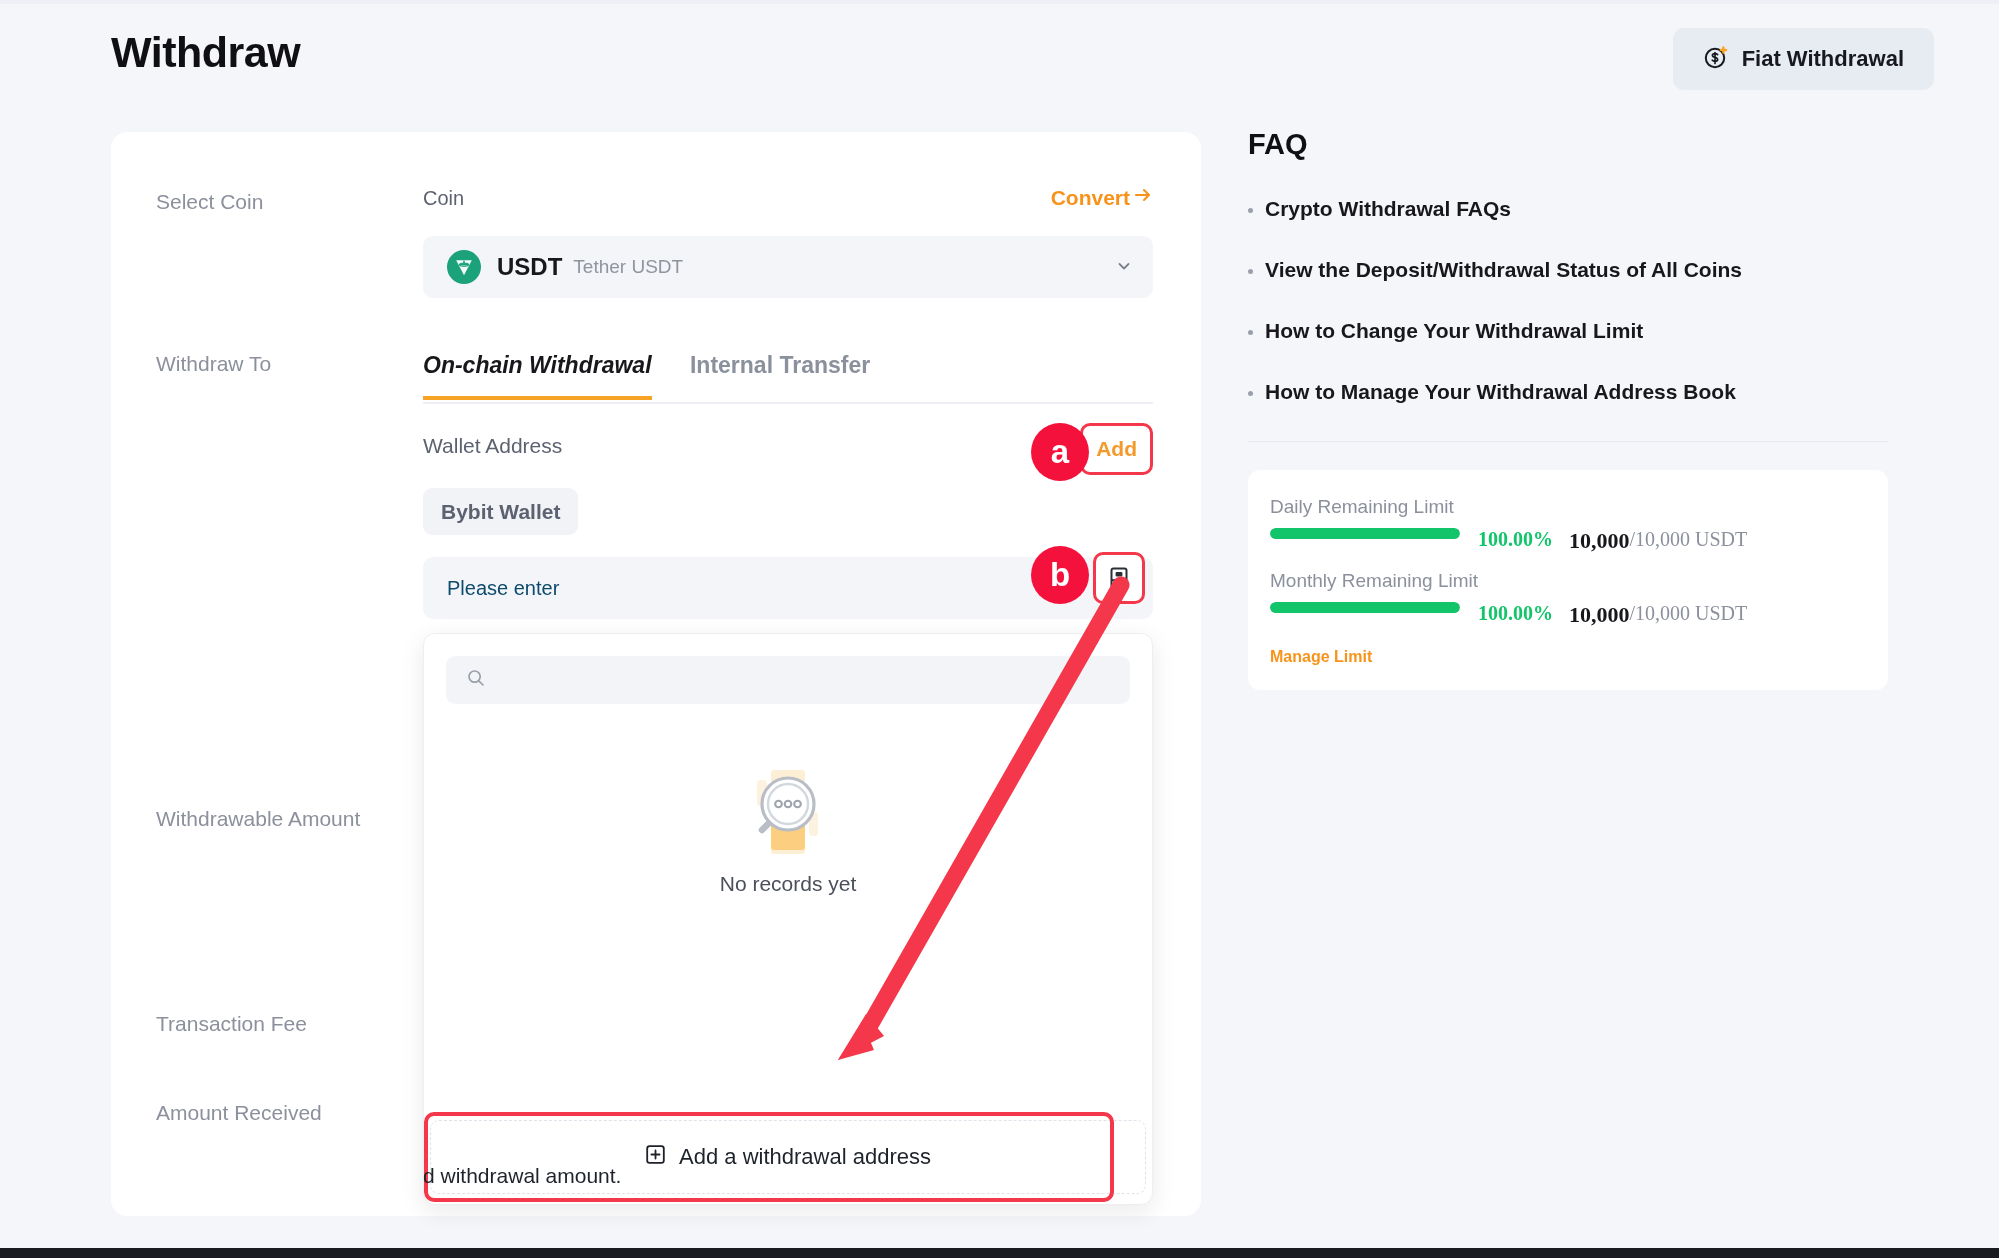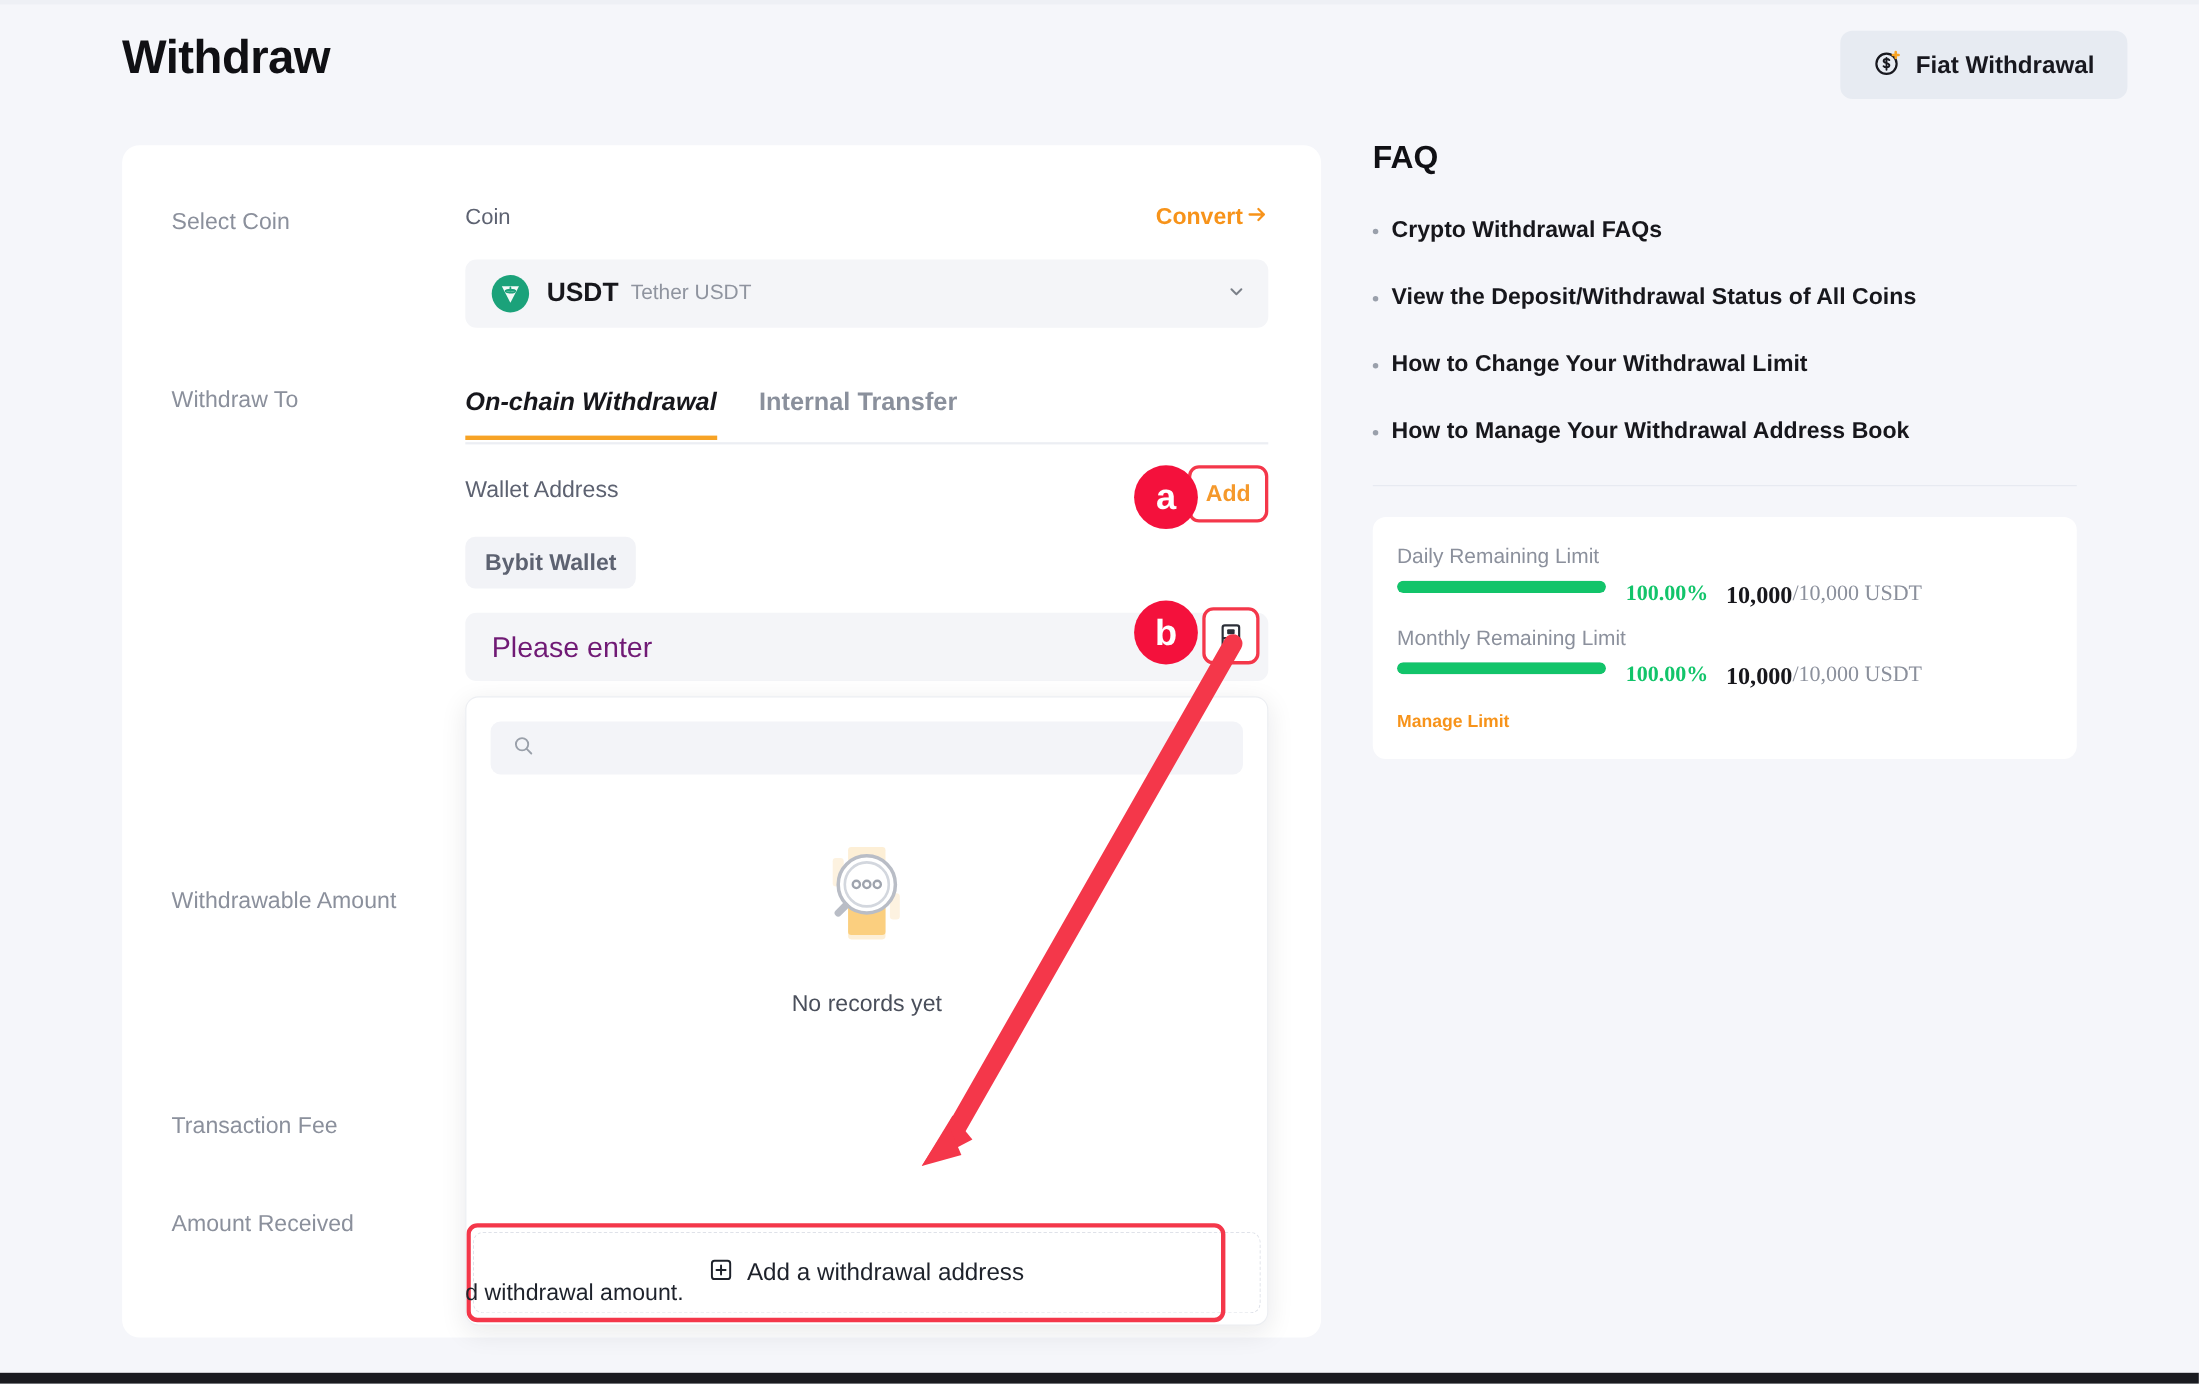--- a/index.html
+++ b/index.html
@@ -87,21 +87,21 @@
   .wallet-chip {
     margin-top: 20px; display: inline-flex; align-items: center; height: 47px;
     background: #f2f3f7; border-radius: 9px; padding: 0 18px;
     font-size: 21px; font-weight: 700; color: #5d6271; cursor: pointer;
   }
 
   .addr-input {
     position: relative; margin-top: 22px; height: 62px; background: #f4f5f8;
     border-radius: 10px; display: flex; align-items: center; padding: 0 20px 0 24px;
   }
-  .addr-input .ph { font-size: 26px; color: #701a75; }
+  .addr-input .ph { font-size: 20px; color: #0c4a6e; }
   .book-btn {
     position: absolute; right: 8px; top: -5px;
     width: 52px; height: 52px; border: 3px solid #f4374a; border-radius: 10px;
     background: #fff; display: flex; align-items: center; justify-content: center;
     cursor: pointer;
   }
 
   
   .dropdown {
     margin-top: 14px; height: 572px; background: #fff;
@@ -110,21 +110,21 @@
     position: relative; overflow: hidden;
   }
   .dd-search {
     margin: 22px 22px 0 22px; height: 48px; background: #f3f4f8; border-radius: 9px;
     display: flex; align-items: center; padding: 0 20px; cursor: text;
   }
   .empty-wrap {
     position: absolute; left: 0; right: 0; top: 122px;
     display: flex; flex-direction: column; align-items: center;
   }
-  .empty-text { margin-top: 28px; font-size: 21px; color: #4a4f5b; }
+  .empty-text { font-size: 21px; color: #4a4f5b; }
   .add-addr-btn {
     position: absolute; left: 6px; right: 6px; bottom: 10px; height: 74px;
     border: 1px dashed #dfe2e9; border-radius: 9px; background: #fff;
     display: flex; align-items: center; justify-content: center; gap: 13px;
     font-size: 22px; color: #1e222b; cursor: pointer;
   }
   .add-addr-outline {
     position: absolute; left: 0px; bottom: 2px; width: 690px; height: 90px;
     border: 4px solid #f4374a; border-radius: 10px; pointer-events: none;
   }

